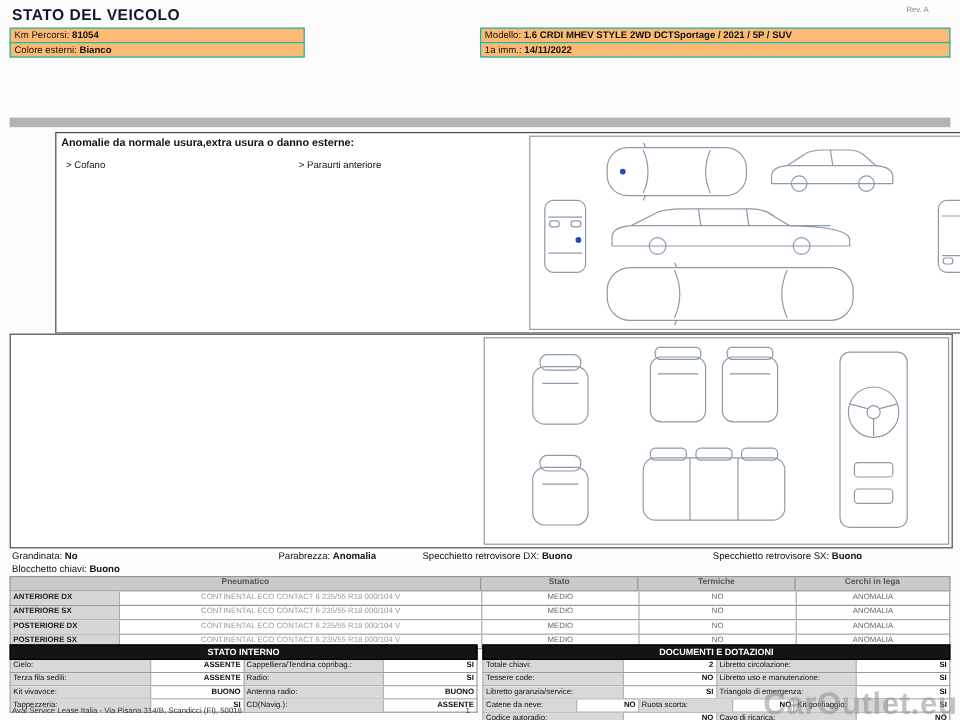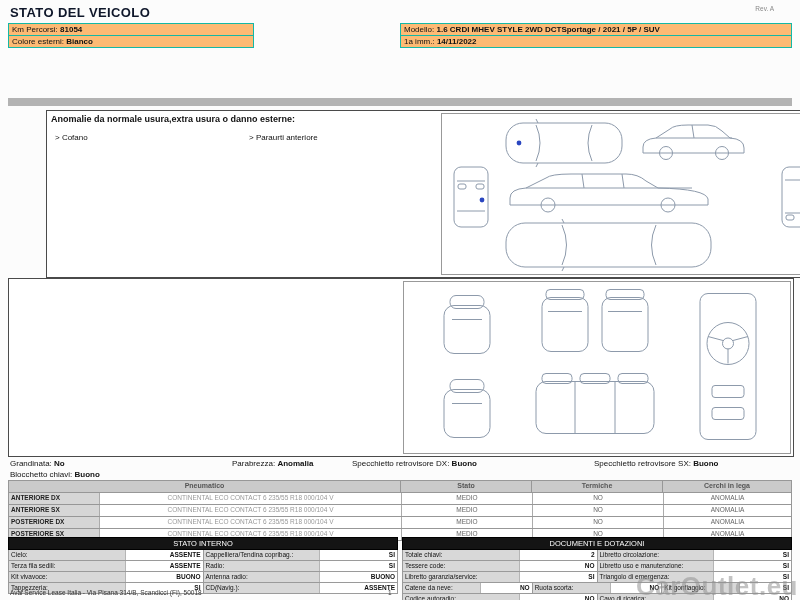--- a/index.html
+++ b/index.html
@@ -50,21 +50,21 @@
   .t-row>div:first-child{border-left:none;}
   .tc-pos{width:88px;background:#d6d6d6;font-weight:bold;color:#222;padding-left:2px;}
   .tc-spec{width:301px;text-align:center;color:#999;}
   .tc-stato{width:130px;text-align:center;color:#666;}
   .tc-term{width:130px;text-align:center;color:#666;}
   .tc-cerchi{flex:1;text-align:center;color:#666;}
 
   .btable{position:absolute;top:537px;width:390px;}
   .btable.left{left:8px;}
   .btable.right{left:402px;}
-  .b-head{height:11px;line-height:11px;background:#141414;color:#fff;font-weight:normal;font-size:7.5px;text-align:center;border:1px solid #000;}
+  .b-head{height:11px;line-height:11px;background:#141414;color:#fff;font-weight:bold;font-size:7.5px;text-align:center;border:1px solid #000;}
   .b-row{display:flex;height:10px;line-height:9px;font-size:6.5px;border:1px solid #9a9a9a;border-top:none;background:#fff;}
   .pair{flex:1;display:flex;min-width:0;border-left:1px solid #9a9a9a;}
   .pair:first-child{border-left:none;}
   .pl{flex:1.5;background:#d8d8d8;padding:0 2px;white-space:nowrap;overflow:hidden;border-right:1px solid #b5b5b5;}
   .pv{flex:1;font-weight:bold;text-align:right;padding-right:2px;white-space:nowrap;}
 
   .footer-address{position:absolute;left:10px;top:589px;font-size:6.5px;color:#333;}
   .footer-page{position:absolute;left:388px;top:589px;font-size:6.5px;color:#333;}
   .watermark{position:absolute;right:2px;top:571px;font-size:26px;font-weight:bold;color:rgba(145,145,145,0.55);letter-spacing:.5px;}
 </style>

